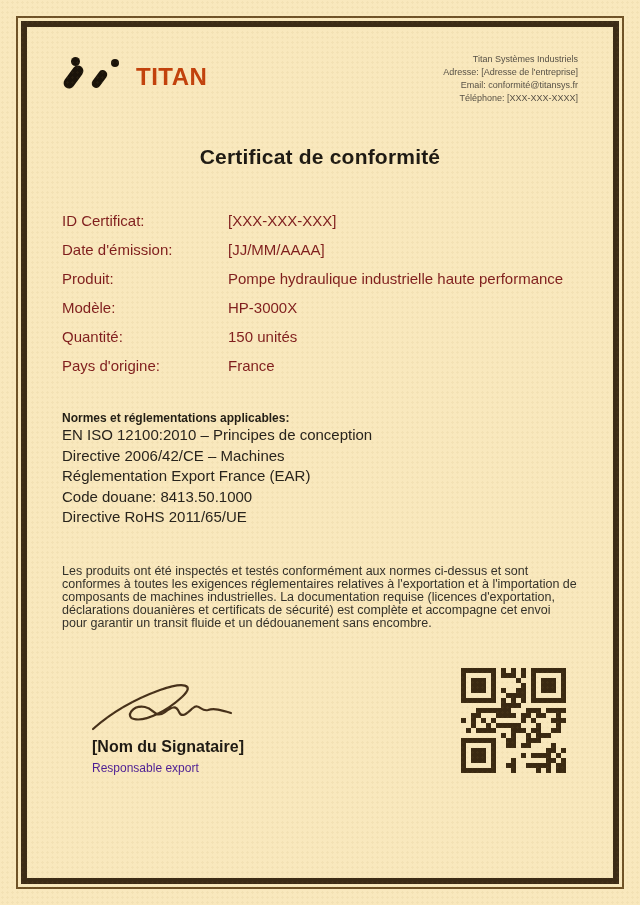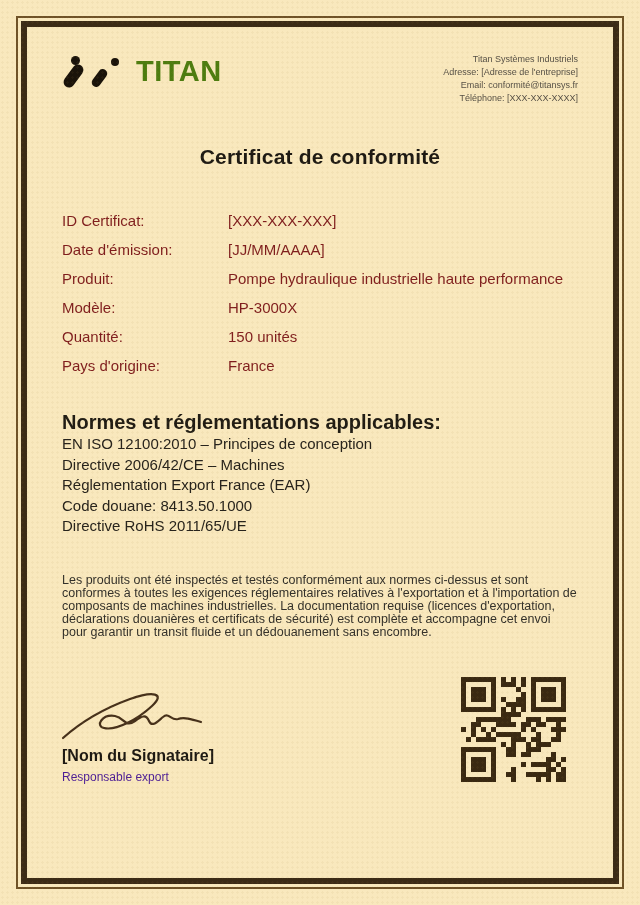--- a/index.html
+++ b/index.html
@@ -24,42 +24,42 @@
   .content{position:absolute;inset:27px;padding:24px 35px 0 35px;box-sizing:border-box;}
 
   
   .header{display:flex;justify-content:space-between;align-items:flex-start;}
   .brand{display:flex;align-items:center;gap:12px;margin-top:4px;}
   .logo-mark{position:relative;width:62px;height:32px;}
   .logo-mark .dot1{position:absolute;left:9px;top:0;width:9px;height:9px;border-radius:50%;background:#1a130a;}
   .logo-mark .bar1{position:absolute;left:6px;top:7px;width:11px;height:26px;border-radius:6px;background:#1a130a;transform:rotate(36deg);}
   .logo-mark .bar2{position:absolute;left:33px;top:12px;width:9px;height:20px;border-radius:5px;background:#1a130a;transform:rotate(36deg);}
   .logo-mark .dot2{position:absolute;left:49px;top:2px;width:8px;height:8px;border-radius:50%;background:#1a130a;}
-  .brand-name{font-size:29px;font-weight:800;letter-spacing:.5px;color:#4d7c0f;}
+  .brand-name{font-size:24px;font-weight:800;letter-spacing:.5px;color:#c2410c;margin-top:8px;}
   .contact{font-size:9px;line-height:13px;color:#565046;text-align:right;margin-top:2px;}
 
   
   .doc-title{margin-top:40px;text-align:center;font-size:21px;font-weight:700;color:#1d1913;letter-spacing:.2px;}
 
   
   .fields{margin-top:37px;font-size:15px;color:#7f1d1d;}
   .field-row{display:flex;height:29px;align-items:center;}
   .field-label{width:166px;flex:0 0 166px;}
   .field-value{flex:1;}
 
   
-  .standards-heading{margin-top:31px;font-size:20px;font-weight:700;color:#201c14;}
+  .standards-heading{margin-top:31px;font-size:12px;font-weight:700;color:#201c14;}
   .standards-list{font-size:15px;line-height:20.5px;color:#27231c;}
 
   
   .declaration{margin-top:37px;font-size:12.5px;line-height:13px;color:#32302a;max-width:528px;}
 
   
   .footer{margin-top:38px;display:flex;justify-content:space-between;align-items:flex-end;padding-right:12px;}
-  .sign-block{position:relative;}
+  .sign-block{position:relative;margin-left:30px;}
   .signature-svg{display:block;margin-left:-4px;}
   .sign-name{font-size:16px;font-weight:700;color:#1d1913;margin-top:2px;}
   .sign-role{font-size:12px;color:#4c1d95;margin-top:5px;}
   .qr-box{width:105px;height:105px;margin-bottom:2px;}
 </style>
 </head>
 <body>
 
 <div class="frame-thin"></div>
 <div class="frame-thick"></div>

